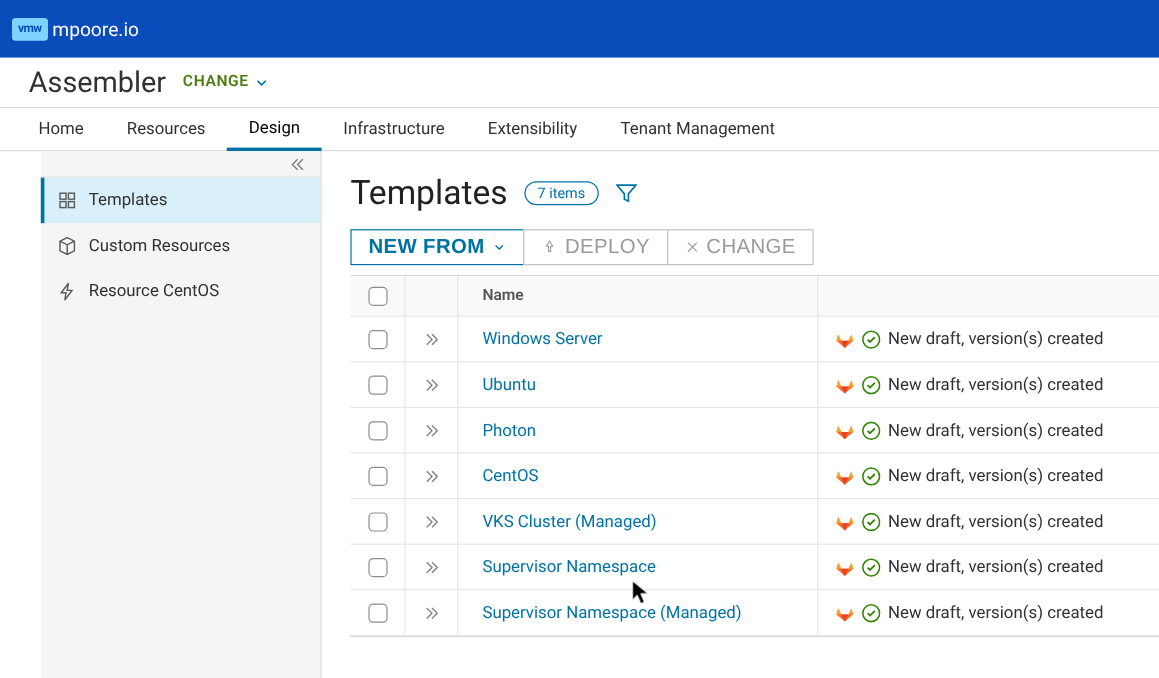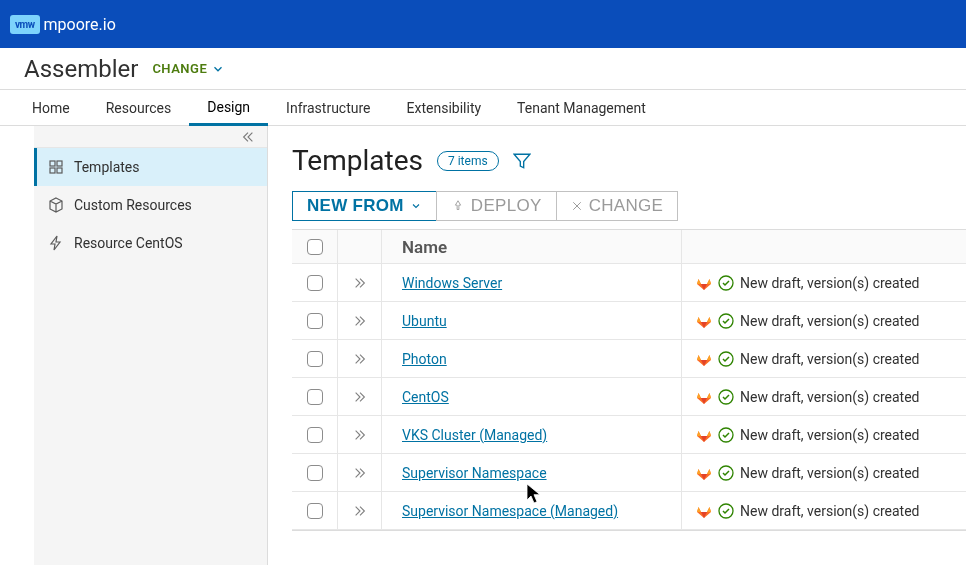--- a/index.html
+++ b/index.html
@@ -24,27 +24,27 @@
 .page-title { font-size: 28px; font-weight: 400; color: #212121; }
 .count-pill { border: 1px solid #0072a3; color: #0072a3; border-radius: 12px; padding: 2px 10px; font-size: 12px; text-align: right; }
 .filter-icon { color: #0072a3; }
 .toolbar { display: flex; gap: 0; margin-bottom: 8px; }
 .tb-btn { border: 1px solid #c1c1c1; background: #fff; height: 30px; padding: 0 14px; display: flex; align-items: center; gap: 6px; font-size: 17px; color: #565656; cursor: pointer; letter-spacing: 0.3px; }
 .tb-btn.primary { color: #0072a3; border-color: #0072a3; font-weight: 600; }
 .tb-btn + .tb-btn { margin-left: -1px; }
 .tb-btn.disabled { color: #9a9a9a; cursor: default; }
 .table { border: 1px solid #dcdcdc; border-left: none; border-right: none; }
 .trow { display: flex; align-items: center; height: 38px; border-bottom: 1px solid #e6e6e6; }
-.trow.header { background: #fafafa; color: #565656; font-size: 17px; font-weight: 600; height: 34px; }
+.trow.header { background: #fafafa; color: #565656; font-size: 13px; font-weight: 600; height: 34px; }
 .tcell { padding: 0 8px; }
 .tcell.check { width: 46px; display: flex; justify-content: center; border-right: 1px solid #e6e6e6; height: 100%; align-items: center; }
 .tcell.expand { width: 44px; display: flex; justify-content: center; color: #818181; border-right: 1px solid #e6e6e6; height: 100%; align-items: center; cursor: pointer; }
 .tcell.name { flex: 0 0 300px; padding-left: 20px; border-right: 1px solid #e6e6e6; height: 100%; display: flex; align-items: center; }
 .tcell.source { flex: 1; display: flex; align-items: center; gap: 6px; padding-left: 14px; }
-.name-link { color: #0072a3; text-decoration: underline; cursor: pointer; font-size: 14px; }
+.name-link { color: #0072a3; cursor: pointer; font-size: 14px; }
 .checkbox { width: 16px; height: 16px; border: 1px solid #8c8c8c; border-radius: 4px; background: #fff; cursor: pointer; }
 .gitlab-icon { width: 16px; height: 16px; }
 .status-check { width: 16px; height: 16px; color: #2f8400; }
 .status-text { color: #313131; font-size: 14px; }
 .cursor-arrow { position: fixed; left: 526px; top: 483px; pointer-events: none; z-index: 999; }
 </style>
 </head>
 <body>
 
 <div class="header-bar">

